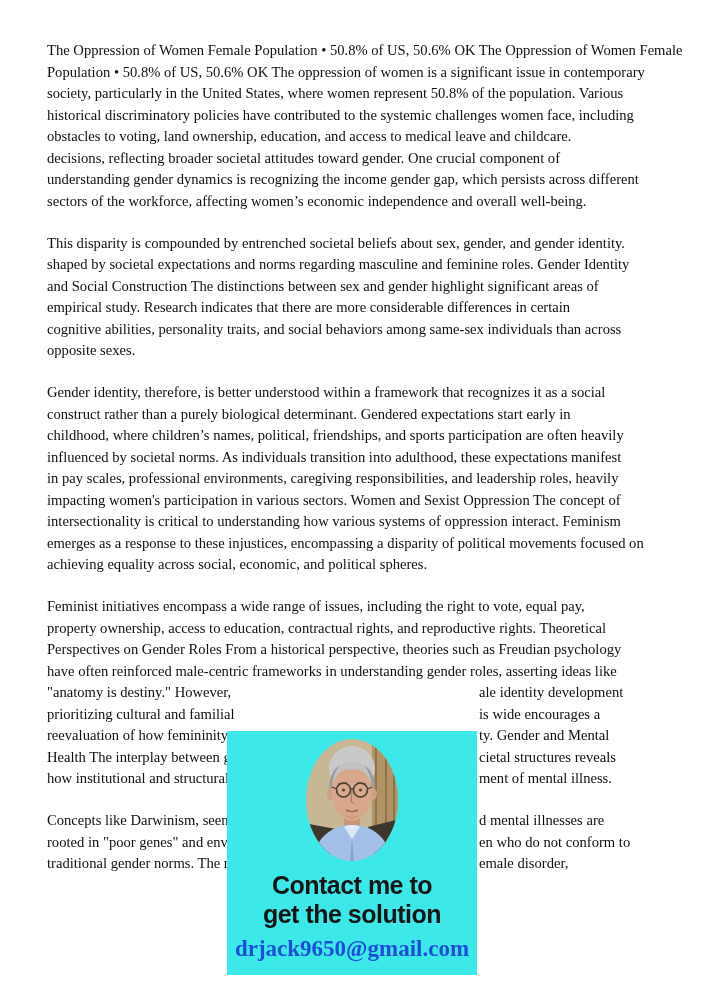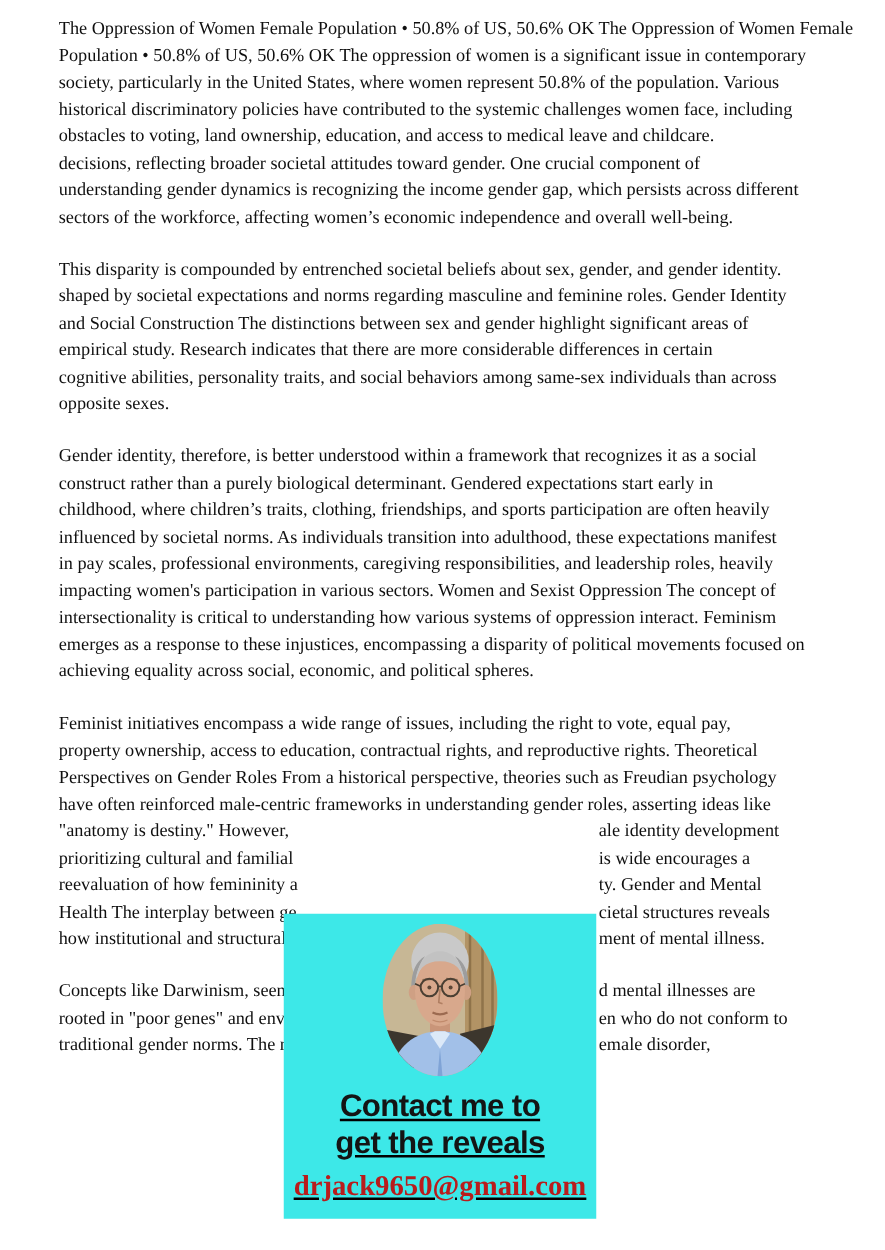--- a/index.html
+++ b/index.html
@@ -3,33 +3,32 @@
 <meta charset="utf-8">
 <style>
   html,body{margin:0;padding:0;}
   body{
     width:708px;height:1000px;position:relative;overflow:hidden;
     background:#ffffff;
     font-family:"Liberation Serif", serif;
   }
   .doc{
     position:absolute;left:0;top:0;width:616px;
-    padding:13px 0 0 47px;box-sizing:border-box;
+    padding:40px 0 0 47px;box-sizing:border-box;
     color:#0f0f0f;font-size:14.6px;
   }
   .paragraph{margin:0 0 20.5px 0;}
   .text-line{
     height:21.5px;line-height:21.5px;white-space:nowrap;position:relative;
   }
   .frag-right{position:absolute;left:432px;top:0;white-space:nowrap;}
   .popup{
     position:absolute;left:227px;top:731px;width:250px;height:244px;
     display:flex;flex-direction:column;align-items:center;
     z-index:10;
-    text-decoration:underline;
   }
   .popup .photo{margin-top:8px;flex:0 0 auto;}
   .popup .heading{
     margin-top:10px;text-align:center;
     font-family:"Liberation Sans", sans-serif;
     font-weight:700;font-size:25px;line-height:29px;
     letter-spacing:-0.5px;color:#141414;
   }
   .popup .email{
     margin-top:7px;text-align:center;
@@ -55,21 +54,21 @@
       <div class="text-line">This disparity is compounded by entrenched societal beliefs about sex, gender, and gender identity.</div>
       <div class="text-line">shaped by societal expectations and norms regarding masculine and feminine roles. Gender Identity</div>
       <div class="text-line">and Social Construction The distinctions between sex and gender highlight significant areas of</div>
       <div class="text-line">empirical study. Research indicates that there are more considerable differences in certain</div>
       <div class="text-line">cognitive abilities, personality traits, and social behaviors among same-sex individuals than across</div>
       <div class="text-line">opposite sexes.</div>
     </div>
     <div class="paragraph">
       <div class="text-line">Gender identity, therefore, is better understood within a framework that recognizes it as a social</div>
       <div class="text-line">construct rather than a purely biological determinant. Gendered expectations start early in</div>
-      <div class="text-line">childhood, where children’s traits, clothing, friendships, and sports participation are often heavily</div>
+      <div class="text-line">childhood, where children’s names, political, friendships, and sports participation are often heavily</div>
       <div class="text-line">influenced by societal norms. As individuals transition into adulthood, these expectations manifest</div>
       <div class="text-line">in pay scales, professional environments, caregiving responsibilities, and leadership roles, heavily</div>
       <div class="text-line">impacting women's participation in various sectors. Women and Sexist Oppression The concept of</div>
       <div class="text-line">intersectionality is critical to understanding how various systems of oppression interact. Feminism</div>
       <div class="text-line">emerges as a response to these injustices, encompassing a disparity of political movements focused on</div>
       <div class="text-line">achieving equality across social, economic, and political spheres.</div>
     </div>
     <div class="paragraph">
       <div class="text-line">Feminist initiatives encompass a wide range of issues, including the right to vote, equal pay,</div>
       <div class="text-line">property ownership, access to education, contractual rights, and reproductive rights. Theoretical</div>
@@ -123,16 +122,16 @@
       <line x1="61.5" y1="50" x2="66" y2="48" stroke="#4a3f33" stroke-width="1.2"></line>
       <circle cx="37.5" cy="51" r="1.6" fill="#5b4637"></circle>
       <circle cx="54.5" cy="51" r="1.6" fill="#5b4637"></circle>
       <path d="M46,52 L45,63 L48,64" fill="none" stroke="#b07f62" stroke-width="1.3"></path>
       <path d="M40,71 C44,73 48,73 52,71" fill="none" stroke="#9c6a50" stroke-width="1.6"></path>
       <path d="M40,77 C44,79 48,79 52,77" fill="none" stroke="#c08a6c" stroke-width="1"></path>
     </g>
   </svg>
   <div class="heading" style="color: rgb(20, 20, 20);">
     <div>Contact me to</div>
-    <div>get the reveals</div>
+    <div>get the solution</div>
   </div>
-  <div class="email" style="color: #b91c1c;">drjack9650@gmail.com</div>
+  <div class="email" style="color: #1d4ed8;">drjack9650@gmail.com</div>
 </div>
 
 </body></html>

